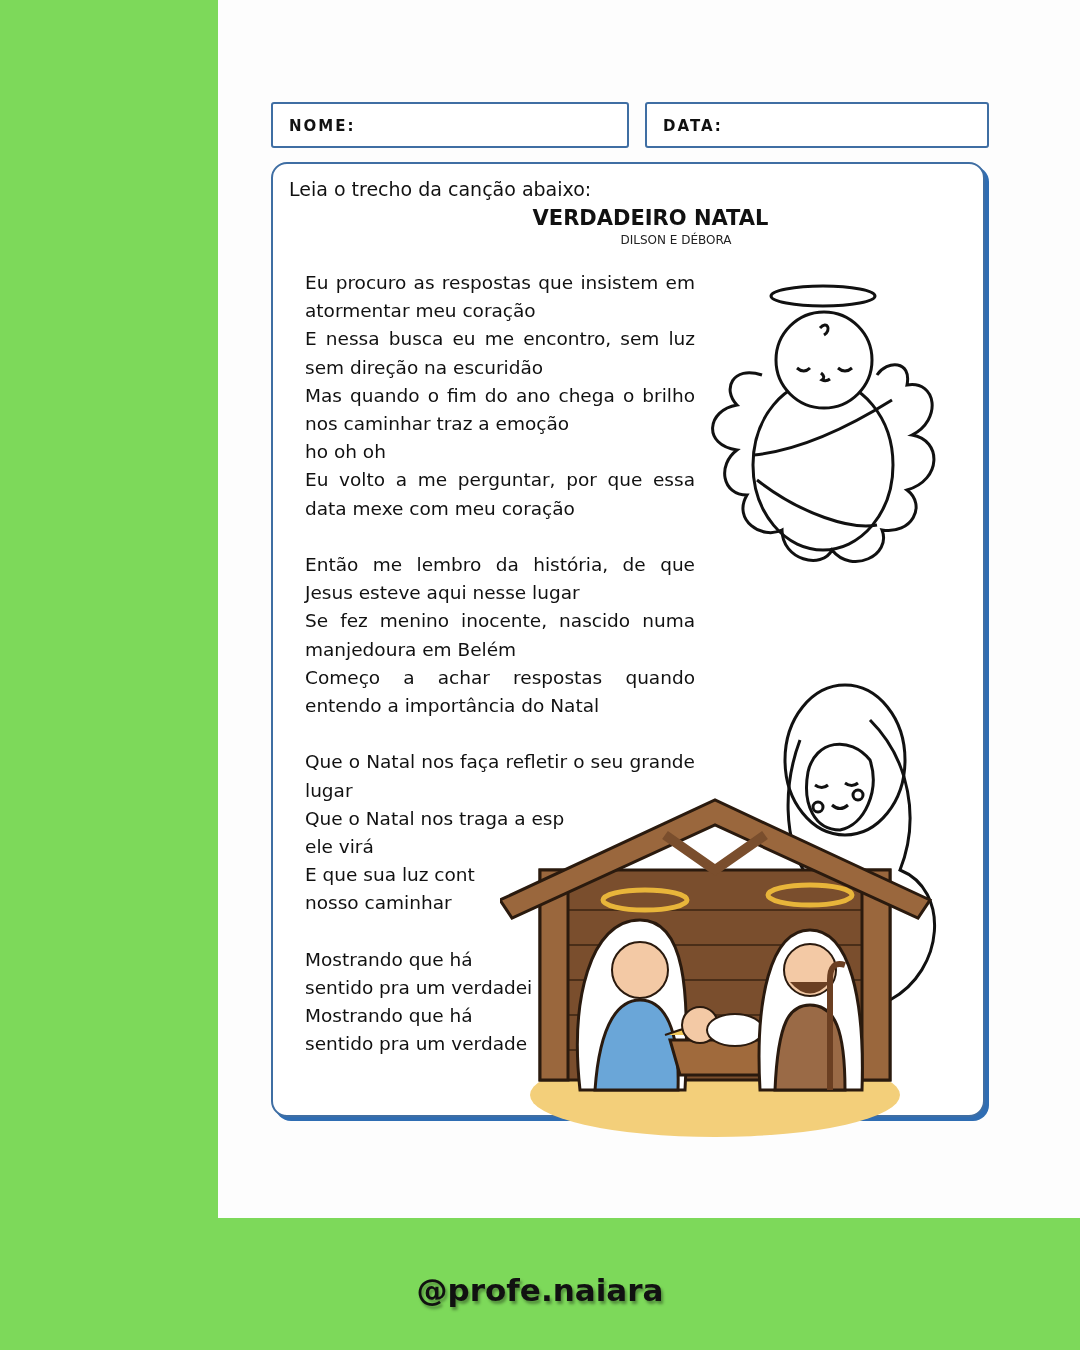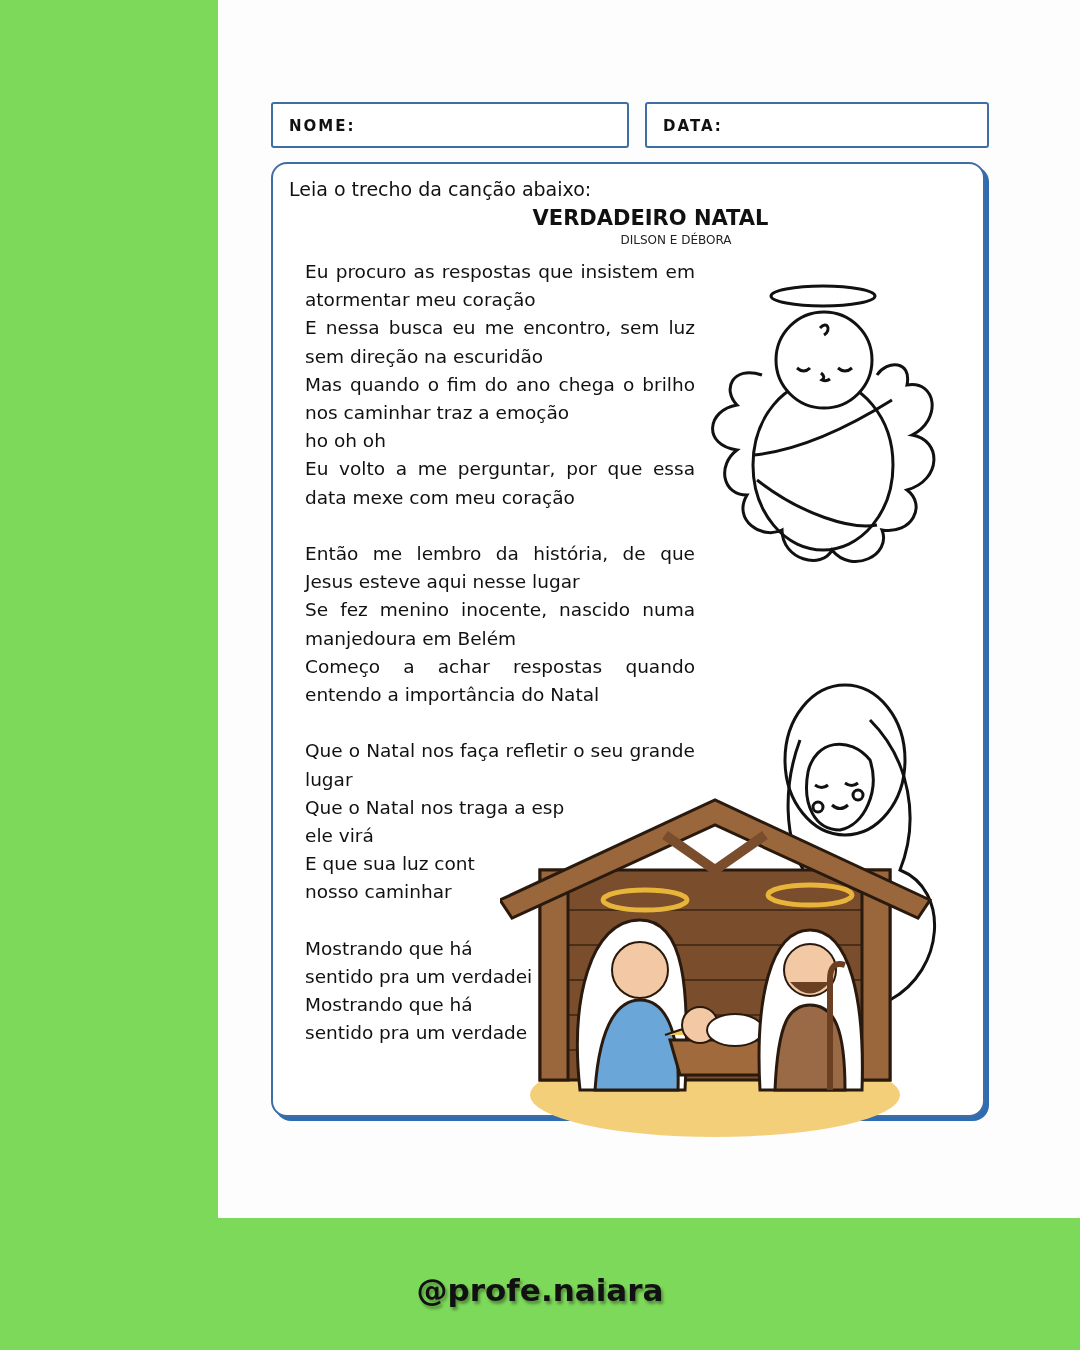--- a/index.html
+++ b/index.html
@@ -6,21 +6,21 @@
   body{width:1080px;height:1350px;background:#7dd95a;position:relative;overflow:hidden;font-family:"DejaVu Sans","Liberation Sans",sans-serif;}
   .page{position:absolute;left:218px;top:0;width:862px;height:1218px;background:#fdfdfd;}
   .field{position:absolute;top:102px;height:46px;border:2px solid #3f6ea3;border-radius:3px;background:#fff;box-sizing:border-box;}
   .field span{position:absolute;left:16px;top:13px;font-size:15px;font-weight:bold;letter-spacing:2px;color:#111;}
   .nome{left:271px;width:358px;}
   .data{left:645px;width:344px;}
   .card{position:absolute;left:271px;top:162px;width:714px;height:955px;border:2px solid #3f6ea3;border-radius:16px;background:#fff;box-sizing:border-box;box-shadow:4px 4px 0 #2f6db3;}
   .intro{position:absolute;left:16px;top:14px;font-size:19px;color:#111;}
   .title{position:absolute;left:0;width:755px;top:42px;text-align:center;font-size:21px;font-weight:bold;color:#111;}
   .author{position:absolute;left:0;width:750px;top:69px;text-align:center;font-size:12px;color:#222;margin-left:28px;}
-  .lyrics{position:absolute;left:32px;top:94px;width:390px;font-size:18.5px;line-height:28.2px;color:#111;text-align:justify;}
+  .lyrics{position:absolute;left:32px;top:105px;width:390px;font-size:18.5px;line-height:28.2px;color:#111;text-align:justify;}
   .stanza{margin-bottom:28.2px;}
   .line{display:block;}
   .baby{position:absolute;left:702px;top:280px;}
   .mary-outline{position:absolute;left:770px;top:680px;}
   .nativity{position:absolute;left:500px;top:790px;}
   .handle{position:absolute;left:0;width:1080px;top:1272px;text-align:center;font-size:31px;font-weight:bold;color:#111;text-shadow:2px 3px 3px rgba(0,0,0,0.35);}
 </style>
 </head>
 <body>
 

